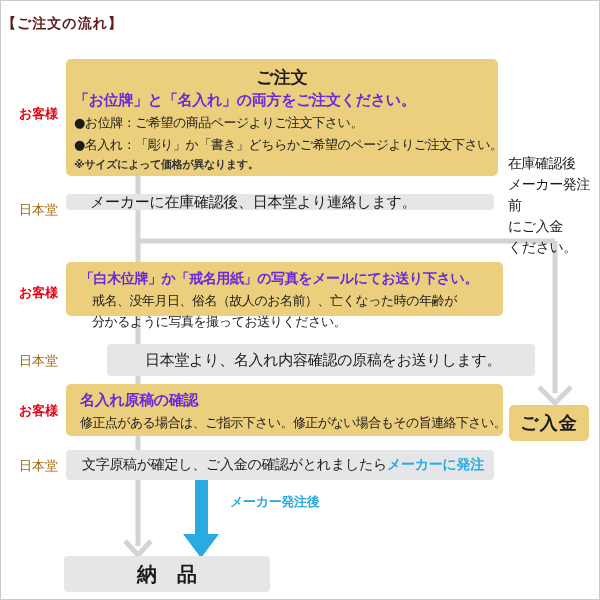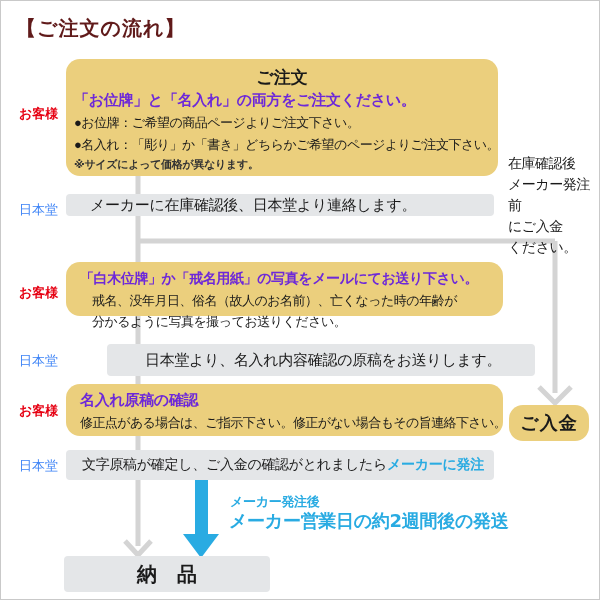--- a/index.html
+++ b/index.html
@@ -1,40 +1,40 @@
 <!DOCTYPE html>
 <html><head>
 <meta charset="utf-8">
 <style>
   html,body{margin:0;padding:0;background:#fff;}
   body{font-family:"DejaVu Sans","Liberation Sans",sans-serif;}
   #canvas{position:relative;width:600px;height:600px;background:#fff;
           border:1px solid #c9c9c9;box-sizing:border-box;overflow:hidden;}
   .abs{position:absolute;}
-  #page-title{left:15px;top:14px;font-size:20px;font-weight:bold;color:#601a1a;letter-spacing:1px;z-index:2;}
+  #page-title{left:1px;top:14px;font-size:14px;font-weight:bold;color:#601a1a;letter-spacing:1px;z-index:2;}
   
   .actor{z-index:2;font-size:13px;letter-spacing:0;}
   .actor.customer{color:#e60012;font-weight:bold;}
-  .actor.shop{color:#3b82f6;}
+  .actor.shop{color:#a16207;}
   
-  .box{z-index:1;box-sizing:border-box;border-radius:14px;}
+  .box{z-index:1;box-sizing:border-box;border-radius:5px;}
   .tan{background:#ebcf7d;}
   .grayb{background:#e4e6e8;border-radius:4px;}
   .box h3{margin:0;text-align:center;font-size:17px;font-weight:bold;color:#1a1a1a;}
   .red-line{color:#6d28d9;font-weight:bold;}
   .blk{color:#1a1a1a;}
   .prewrap{white-space:pre-line;}
   
   #box-order{left:65px;top:58px;width:432px;height:117px;padding:7px 8px 0 8px;}
   #box-order .red-line{font-size:15px;margin-top:2px;letter-spacing:-0.3px;}
-  #box-order .bullet{font-size:13px;letter-spacing:-0.5px;margin-top:4px;white-space:nowrap;font-family:Liberation Serif, serif;}
+  #box-order .bullet{font-size:13px;letter-spacing:-0.5px;margin-top:4px;white-space:nowrap;}
   #box-order .note{font-size:11px;font-weight:bold;color:#333;margin-top:3px;letter-spacing:-0.3px;}
   
   .grayrow{display:flex;align-items:center;font-size:15px;color:#1a1a1a;letter-spacing:-0.3px;white-space:nowrap;}
-  #box-stock{left:65px;top:193px;width:428px;height:22px;padding-left:24px;}
+  #box-stock{left:65px;top:193px;width:428px;height:16px;padding-left:24px;}
   #box-draft{left:65px;top:343px;width:428px;height:32px;padding-left:38px;margin-left:41px;}
   #box-maker{left:65px;top:449px;width:428px;height:30px;padding-left:16px;font-size:14px;}
   #box-maker .link{color:#29abe2;font-weight:bold;}
   
   #box-photo{left:65px;top:261px;width:437px;height:54px;padding:8px 0 0 14px;}
   #box-photo .red-line{font-size:14px;letter-spacing:-0.4px;white-space:nowrap;}
   #box-photo .detail{font-size:13px;letter-spacing:-0.5px;line-height:1.6;margin-top:3px;padding-left:12px;}
   
   #box-confirm{left:65px;top:383px;width:437px;height:52px;padding:7px 6px 0 14px;}
   #box-confirm .red-line{font-size:15px;letter-spacing:-0.3px;}
@@ -112,17 +112,16 @@
   </div>
 
   <div id="box-payment" class="abs box tan">ご入金</div>
 
   <div id="box-maker" class="abs box grayb grayrow">
     <span>文字原稿が確定し、ご入金の確認がとれましたら</span>
       <span class="link">メーカーに発注</span>
   </div>
 
   <div id="ship-small" class="abs">メーカー発注後</div>
-  <div id="ship-large" class="abs">メーカー営業日の約2週間後の発送</div>
 
   <div id="box-delivery" class="abs box grayb">納　品</div>
 
 </div>
 
 </body></html>

